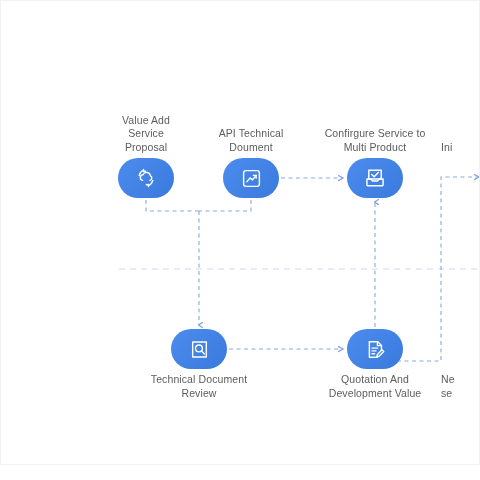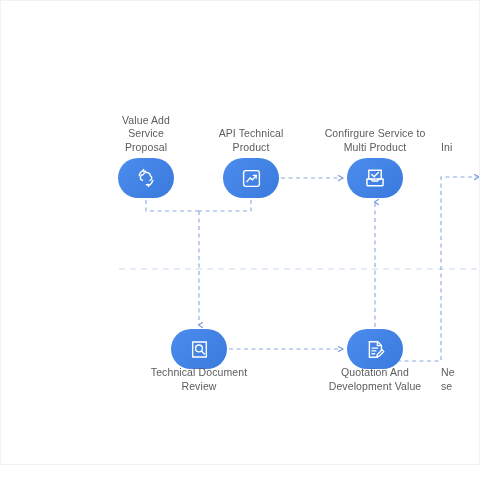--- a/index.html
+++ b/index.html
@@ -60,21 +60,21 @@
     font-size: 10.5px;
     line-height: 13.5px;
     letter-spacing: 0.1px;
     white-space: pre-line;
     font-family: "Liberation Sans", sans-serif;
   }
   .node-label.above {
     bottom: 24px;
   }
   .node-label.below {
-    top: 17px;
+    top: 24px;
   }
   .node-label.clipped {
     width: 150px;
     left: -30px;
     text-align: left;
   }
 </style>
 </head>
 <body>
 
@@ -129,21 +129,21 @@
     <div class="node-pill">
       <span>
         <svg width="21" height="21" viewBox="0 0 24 24" fill="none" stroke="#ffffff" stroke-width="1.6" stroke-linecap="round" stroke-linejoin="round">
           <rect x="3" y="3" width="18" height="18" rx="2.6"></rect>
           <path d="M6.8 15.6 L10.4 11.3 L13.1 13.6 L17.3 8.4"></path>
           <path d="M17.3 11.6 L17.3 8.4 L14.1 8.4"></path>
         </svg>
       </span>
     </div>
     <div class="node-label above">API Technical
-Product</div>
+Doument</div>
   </div>
 
   <div class="node" style="left:374px; top:177px;">
     <div class="node-pill">
       <span>
         <svg width="22" height="22" viewBox="0 0 24 24" fill="none" stroke="#ffffff" stroke-width="1.6" stroke-linecap="round" stroke-linejoin="round">
           <path d="M5.2 3.6 h13.6 v9.4 h-13.6 z"></path>
           <path d="M8.4 8.2 L11.1 10.7 L15.6 6.1"></path>
           <path d="M3.2 13 h4.4 l1.5 2.2 h5.8 l1.5 -2.2 h4.4 v6.6 a0.8 0.8 0 0 1 -0.8 0.8 h-16 a0.8 0.8 0 0 1 -0.8 -0.8 z"></path>
         </svg>

